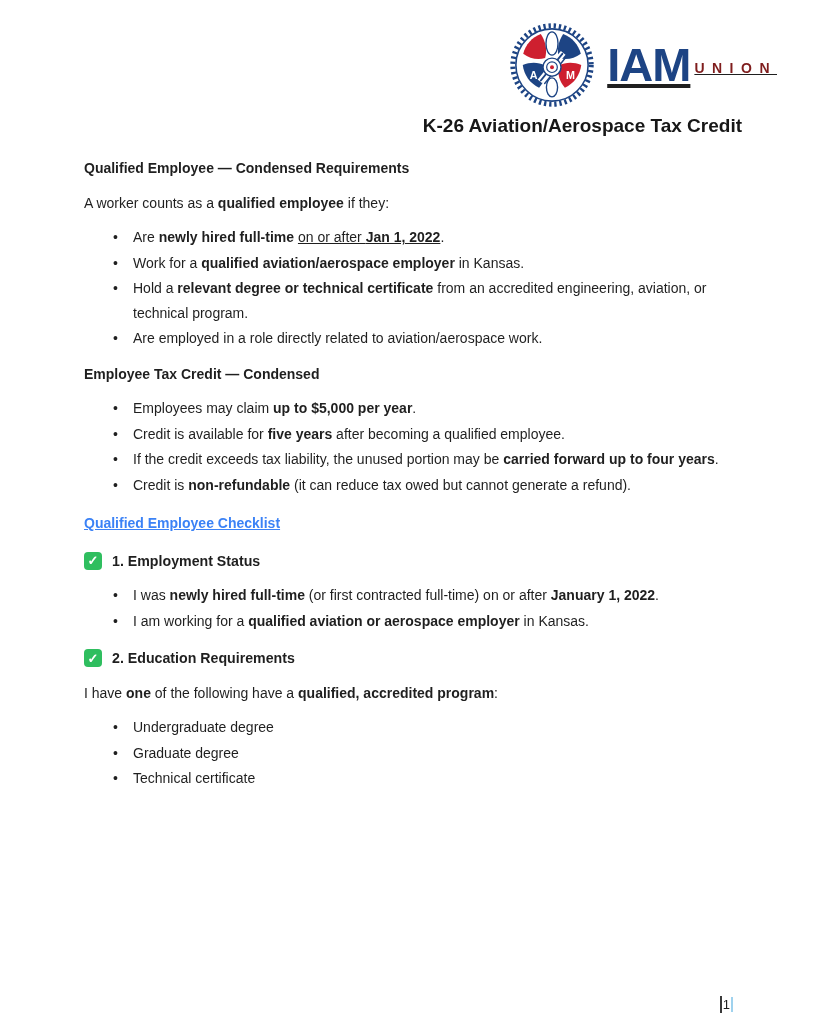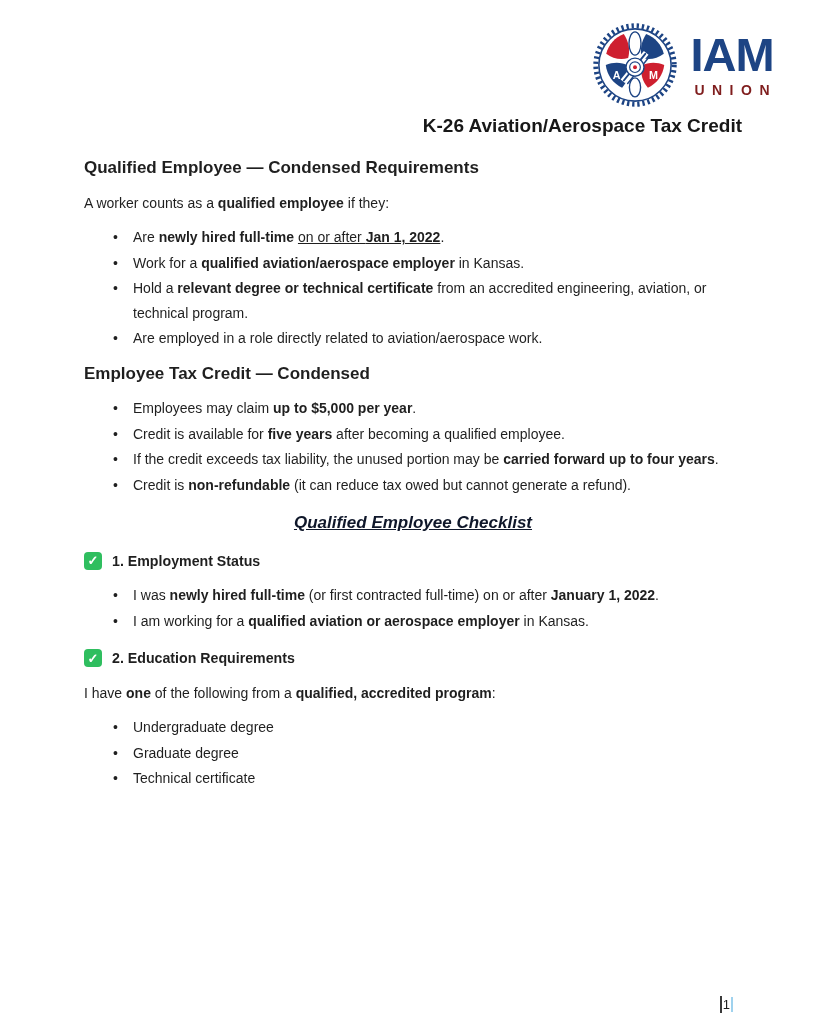--- a/index.html
+++ b/index.html
@@ -15,21 +15,21 @@
 
   
   .logo {
     position: absolute;
     top: 22px;
     right: 47px;
     display: flex;
     align-items: center;
     gap: 12px;
   }
-  .logo-text { display: flex; flex-direction: column; align-items: flex-start; line-height: 1; }
+  .logo-text { display: flex; flex-direction: row; align-items: center; line-height: 1; text-decoration: underline; }
   .brand {
     font-size: 47px;
     font-weight: 800;
     color: #1d4484;
     letter-spacing: -1px;
     line-height: 0.92;
   }
   .brand-sub {
     font-size: 14px;
     font-weight: 700;
@@ -50,30 +50,28 @@
   }
   .doc-title {
     font-size: 19px;
     font-weight: 700;
     color: #171717;
     margin: 4px 0 18px 0;
     line-height: 24px;
     text-align: right;
   }
   .h2 {
-    font-size: 17px;
+    font-size: 14px;
     font-weight: 700;
     margin: 11px 0 10px 0;
   }
   .h2-red {
-    color: #0f172a;
-    font-style: italic;
+    color: #3b82f6;
     text-decoration: underline;
     margin-top: 14px;
-    text-align: center;
   }
   .h3 {
     font-size: 14.2px;
     font-weight: 700;
     margin: 13px 0 10px 0;
     display: flex;
     align-items: center;
     gap: 10px;
   }
   .check {
@@ -216,21 +214,21 @@
           <span class="dot"></span>
           <span class="li-text"><span>I am working for a </span><span class="b">qualified aviation or aerospace employer</span><span> in Kansas.</span></span>
         </li>
     </ul>
 
     <h3 class="h3">
       <span class="check">✓</span>
       <span>2. Education Requirements</span>
     </h3>
 
-    <p class="para"><span>I have </span><span class="b">one</span><span> of the following from a </span><span class="b">qualified, accredited program</span><span>:</span></p>
+    <p class="para"><span>I have </span><span class="b">one</span><span> of the following have a </span><span class="b">qualified, accredited program</span><span>:</span></p>
 
     <ul class="blist">
       <li>
           <span class="dot"></span>
           <span class="li-text"><span>Undergraduate degree</span></span>
         </li>
       <li>
           <span class="dot"></span>
           <span class="li-text"><span>Graduate degree</span></span>
         </li>

